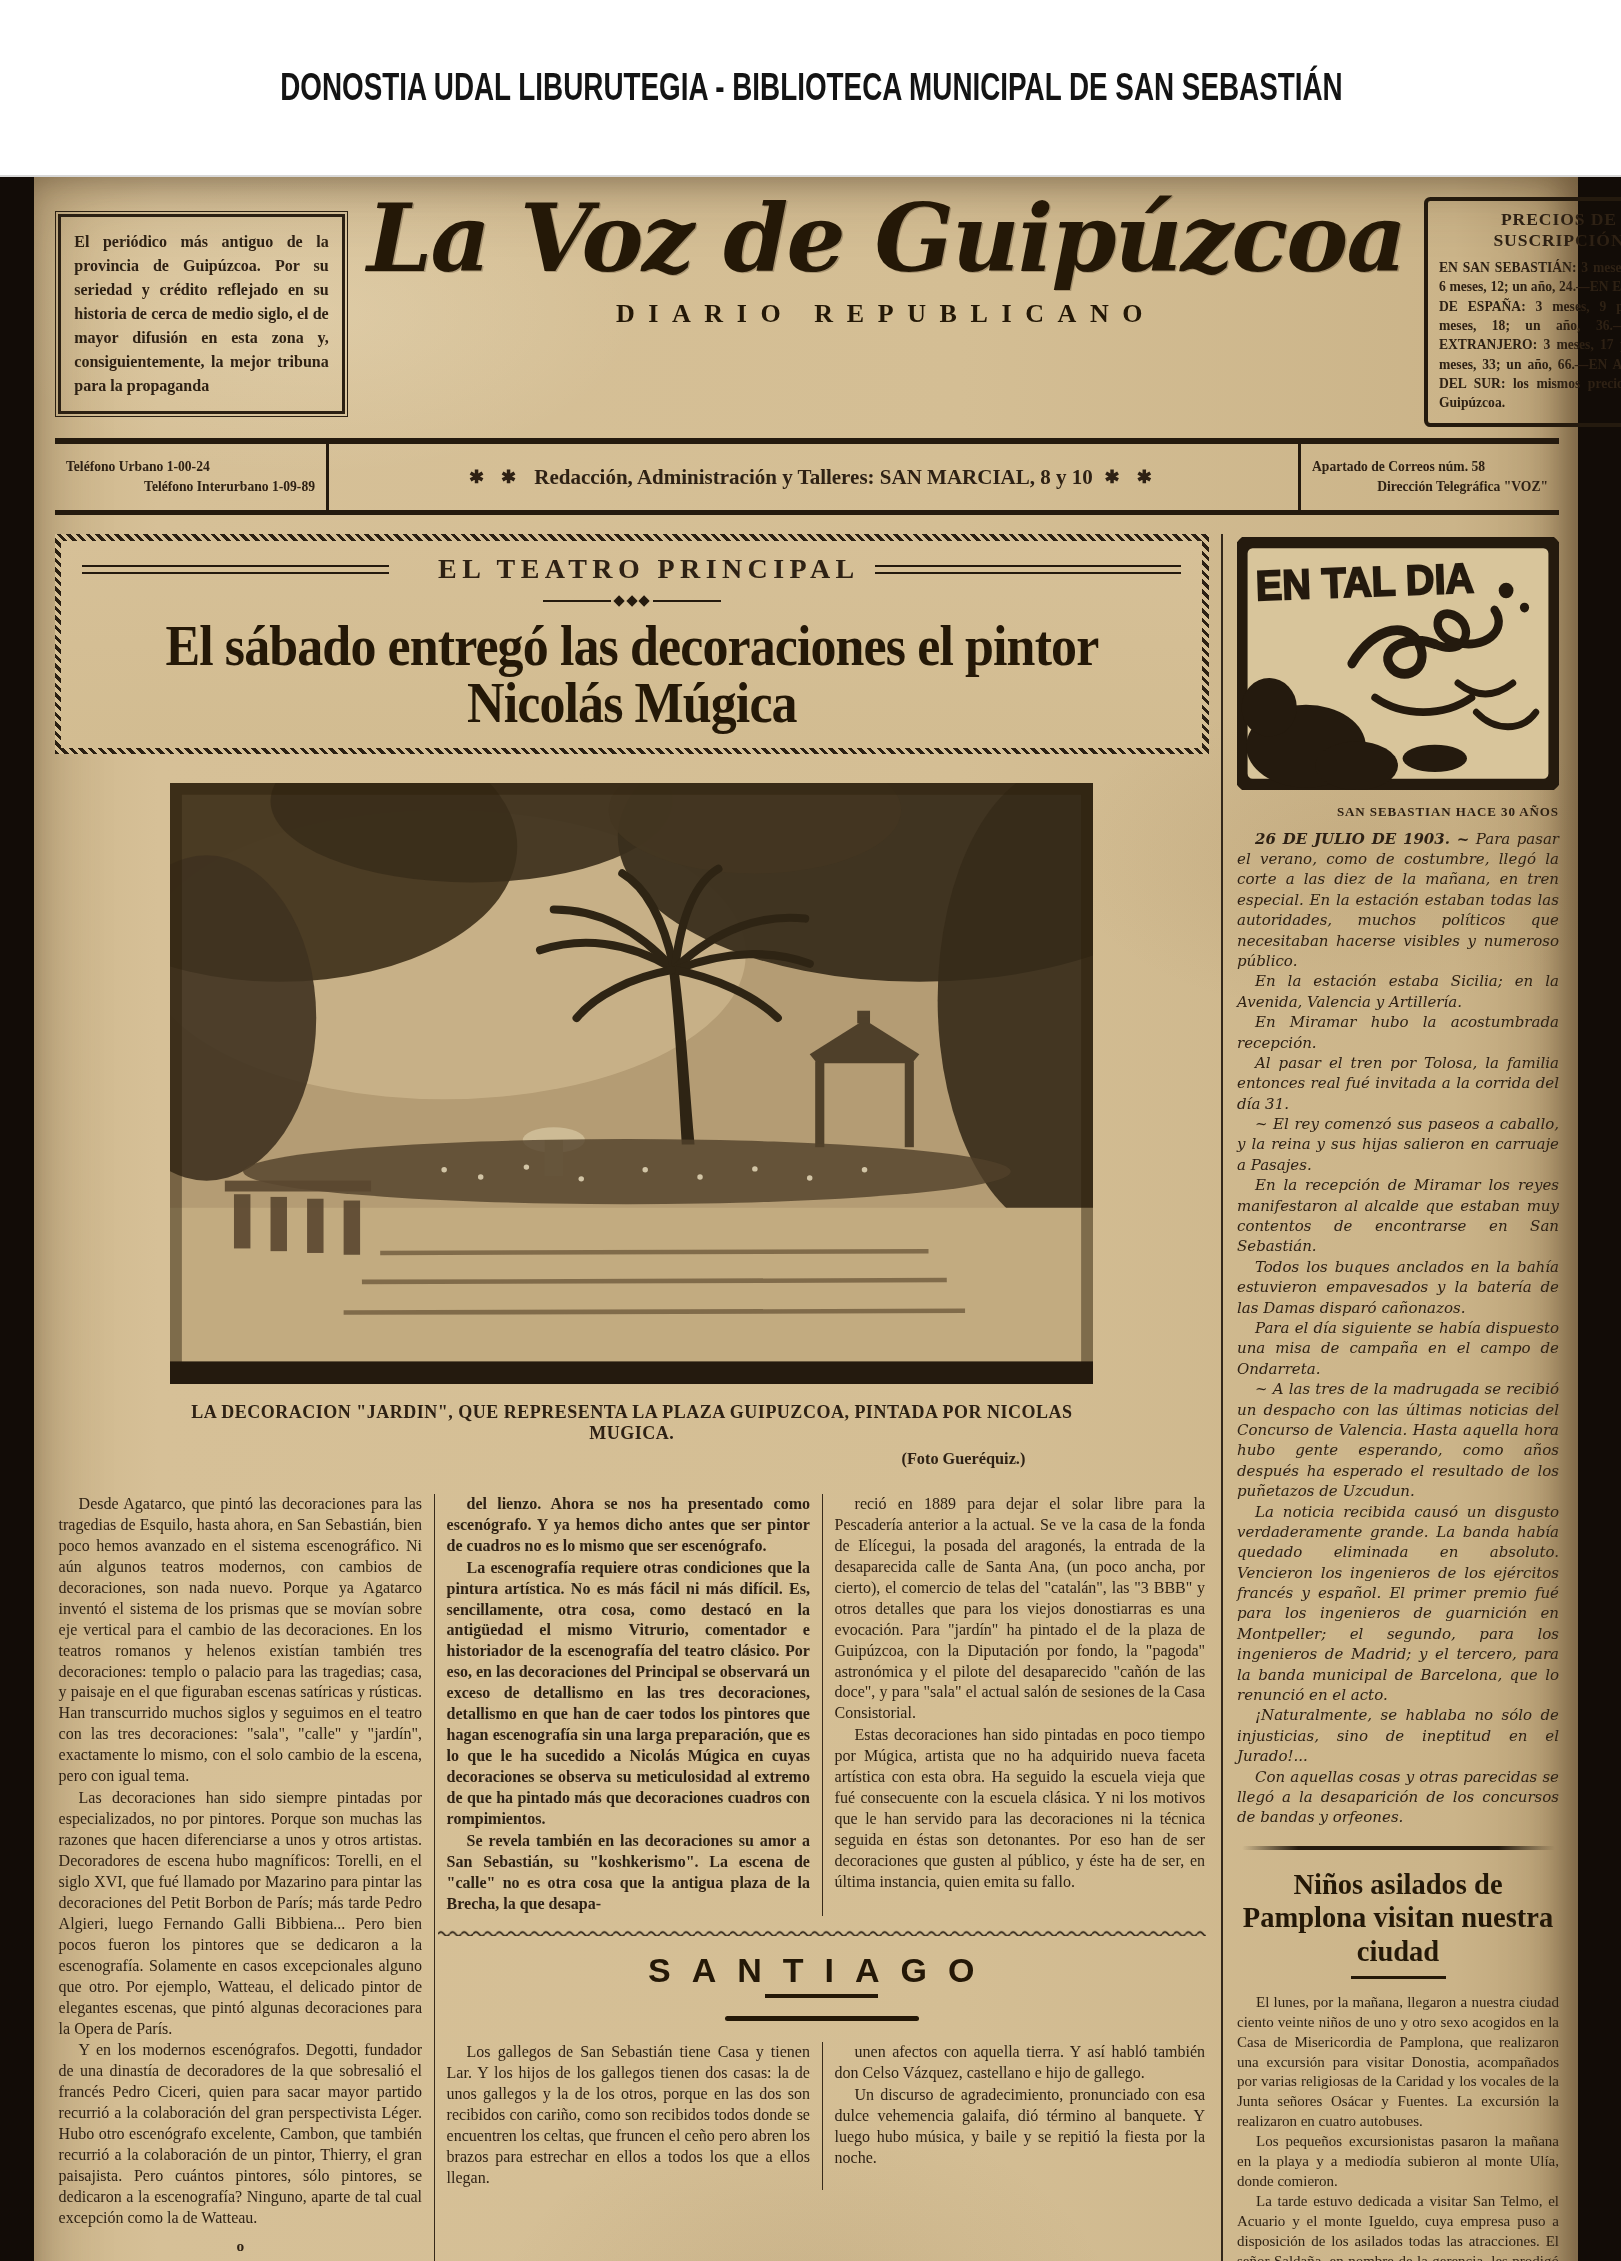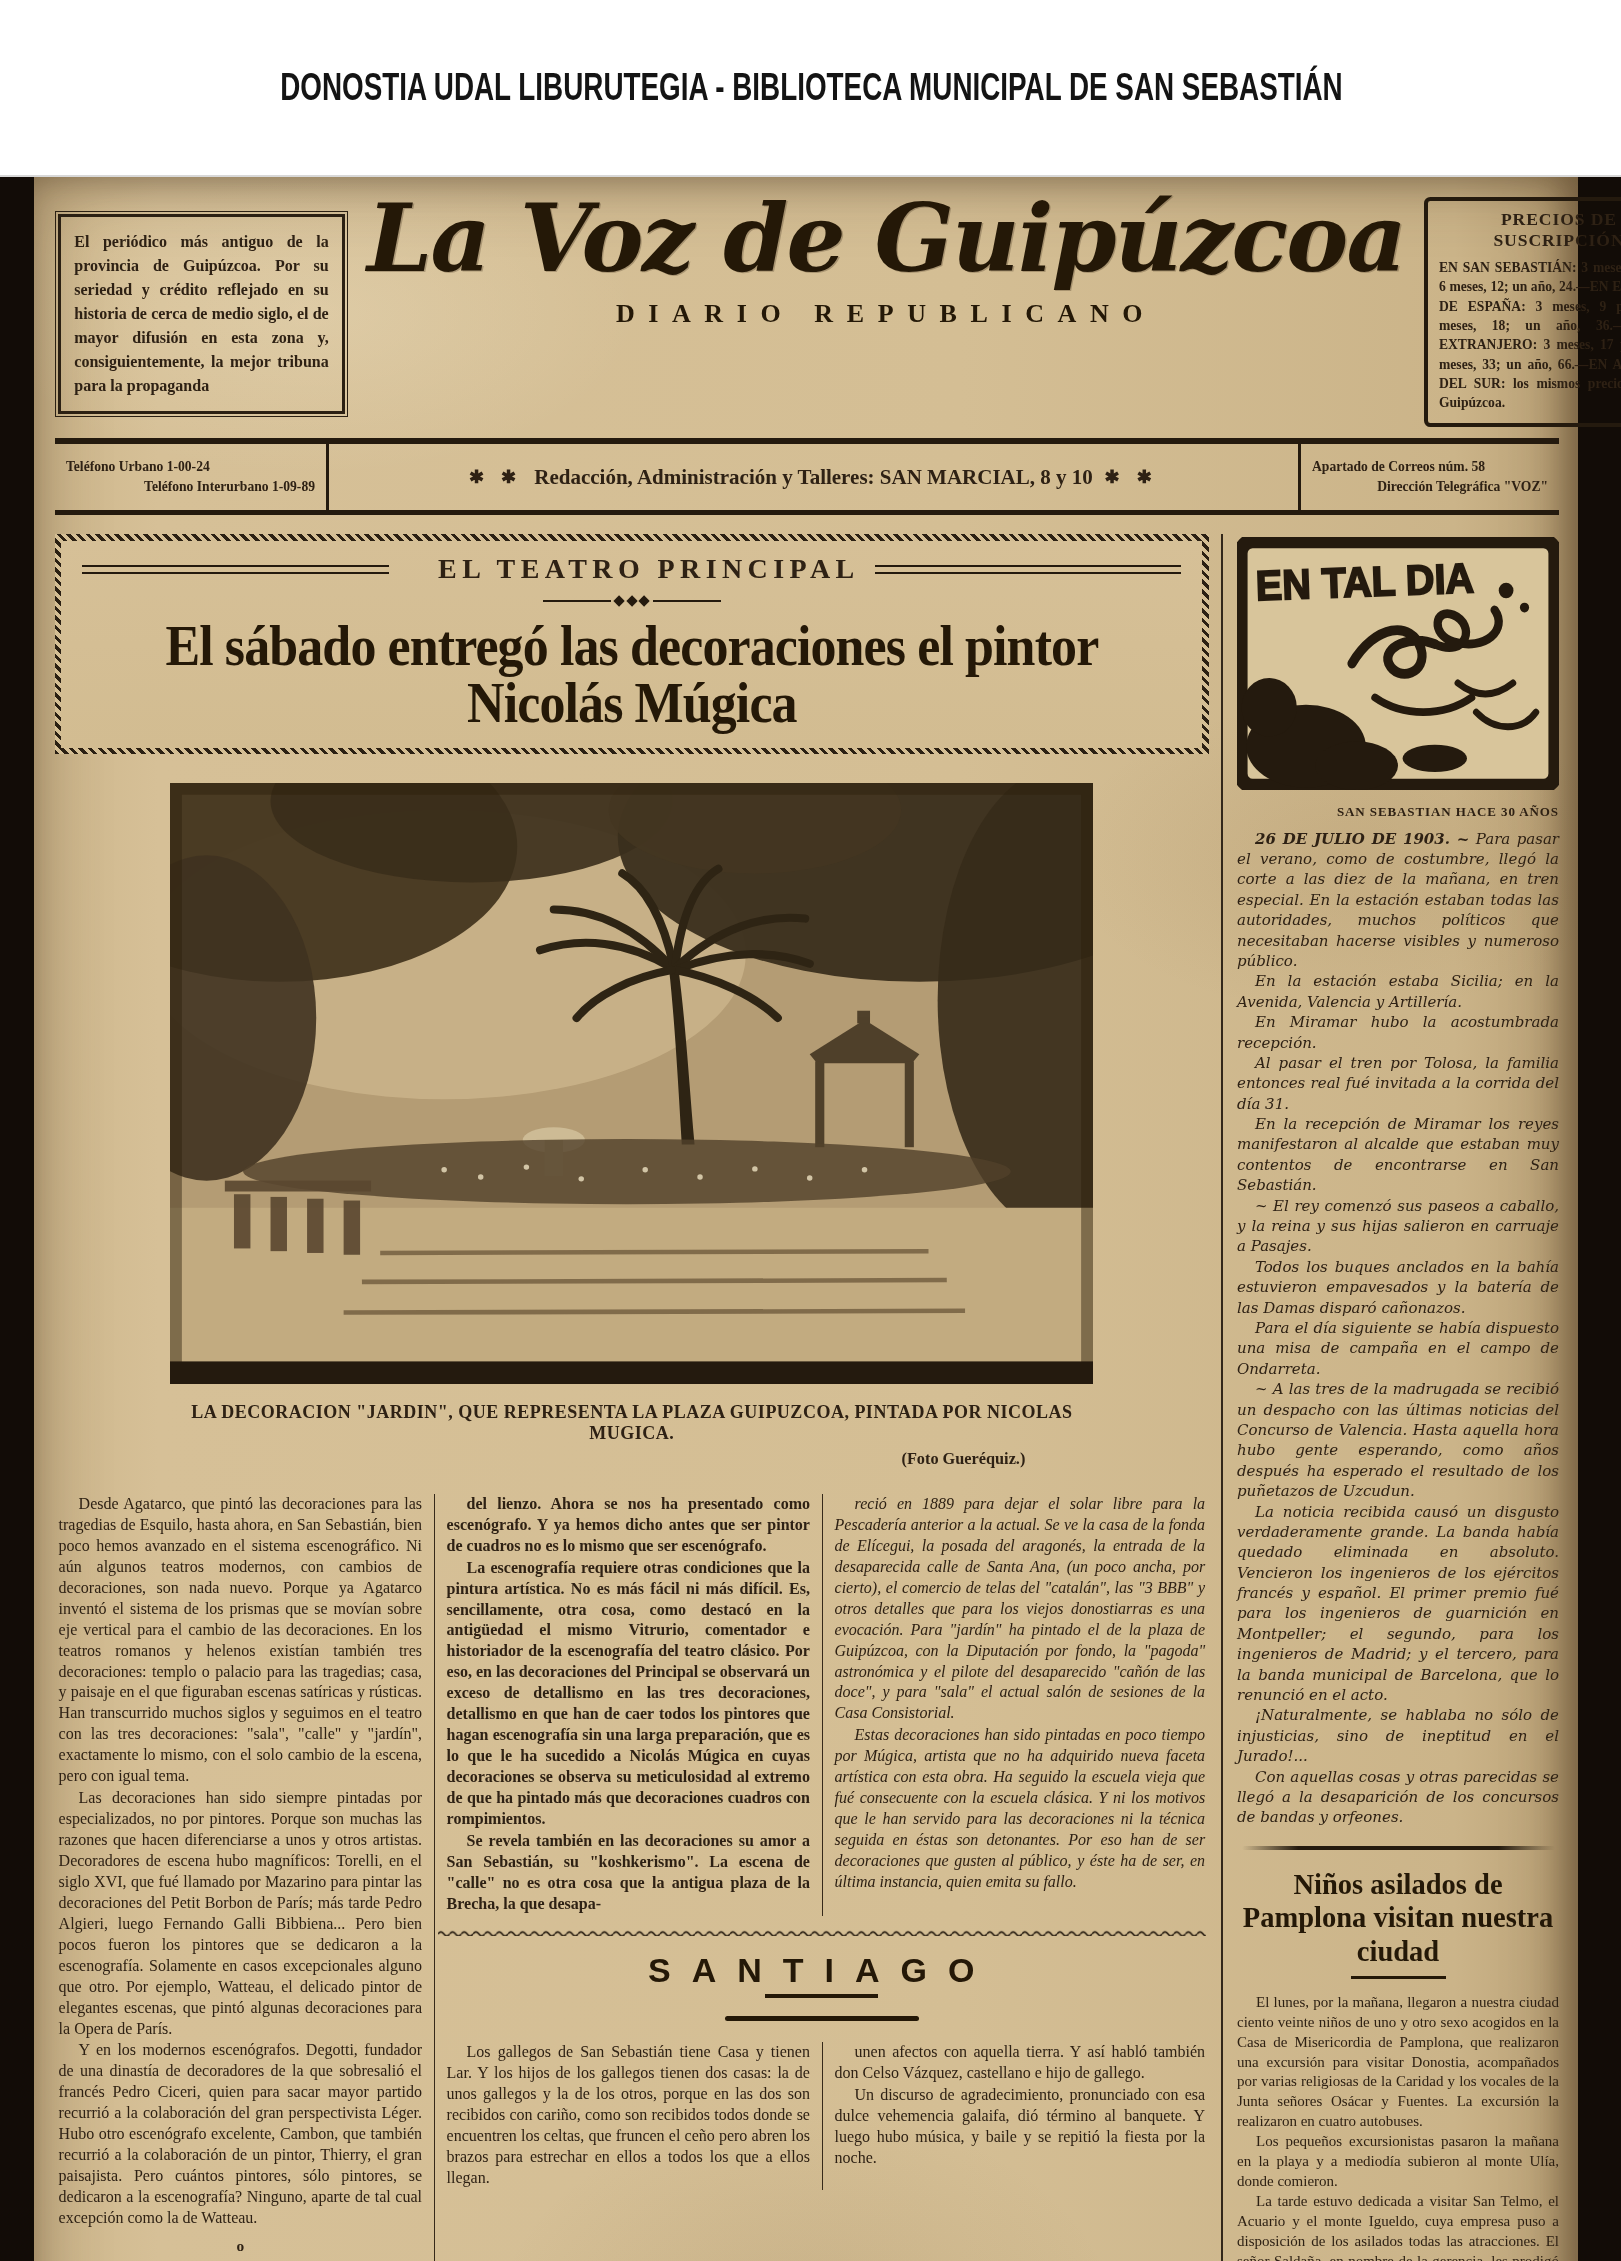--- a/index.html
+++ b/index.html
@@ -71,21 +71,21 @@
   .photo{display:block;width:100%;height:601px;}
   .caption{margin-top:18px;text-align:center;font-weight:bold;font-size:18px;letter-spacing:0.5px;}
   .credit{text-align:right;font-weight:bold;font-size:16.3px;margin:4.5px 68px 0 0;}
 
   
   .article-row{display:flex;margin-top:25px;}
   .colA{width:31.5%;flex:0 0 auto;padding:0 11.8px 0 3.6px;}
   .right-two{flex:1 1 auto;min-width:0;border-left:1.8px solid #36291a;display:flex;flex-direction:column;}
   .cols23{display:flex;}
   .col2{width:50%;padding:0 11.8px;box-sizing:border-box;font-weight:bold;}
-  .col3{width:50%;padding:0 3.6px 0 11.8px;box-sizing:border-box;border-left:1.8px solid #36291a;font-style:italic;}
+  .col3{width:50%;padding:0 3.6px 0 11.8px;box-sizing:border-box;border-left:1.8px solid #36291a;}
   .body-text p{font-size:16px;line-height:1.31;text-align:justify;text-indent:20px;margin-bottom:0.9px;}
   .sep-o{text-align:center;font-weight:bold;font-size:15.4px;margin:8.1px 0;}
 
   .wavy{display:block;width:100%;height:7.2px;margin:13.6px 0 2.7px 0;}
 
   
   .sant-kicker{text-align:center;font-family:"Liberation Sans",sans-serif;font-weight:bold;font-size:34px;
                letter-spacing:21px;margin-top:11.8px;color:#241807;}
   .sant-under{width:113px;height:4.1px;background:#241807;margin:4.5px auto 15.4px auto;}
   .sant-headline{text-align:center;font-weight:bold;font-size:47px;line-height:1.12;color:#241807;
@@ -308,22 +308,22 @@
           </g>
         </svg>
 
         <div class="h30">
           <div class="h30-title">SAN SEBASTIAN HACE 30 AÑOS</div>
           <p><span class="lead-date">26 DE JULIO DE 1903. ~</span><span> Para pasar el verano, como de costumbre, llegó la corte a las diez de la mañana, en tren especial. En la estación estaban todas las autoridades, muchos políticos que necesitaban hacerse visibles y numeroso público.</span></p>
           <div>
               <p>En la estación estaba Sicilia; en la Avenida, Valencia y Artillería.</p>
               <p>En Miramar hubo la acostumbrada recepción.</p>
               <p>Al pasar el tren por Tolosa, la familia entonces real fué invitada a la corrida del día 31.</p>
+              <p>~ El rey comenzó sus paseos a caballo, y la reina y sus hijas salieron en carruaje a Pasajes.</p>
               <p>En la recepción de Miramar los reyes manifestaron al alcalde que estaban muy contentos de encontrarse en San Sebastián.</p>
-              <p>~ El rey comenzó sus paseos a caballo, y la reina y sus hijas salieron en carruaje a Pasajes.</p>
               <p>Todos los buques anclados en la bahía estuvieron empavesados y la batería de las Damas disparó cañonazos.</p>
               <p>Para el día siguiente se había dispuesto una misa de campaña en el campo de Ondarreta.</p>
               <p>~ A las tres de la madrugada se recibió un despacho con las últimas noticias del Concurso de Valencia. Hasta aquella hora hubo gente esperando, como años después ha esperado el resultado de los puñetazos de Uzcudun.</p>
               <p>La noticia recibida causó un disgusto verdaderamente grande. La banda había quedado eliminada en absoluto. Vencieron los ingenieros de los ejércitos francés y español. El primer premio fué para los ingenieros de guarnición en Montpeller; el segundo, para los ingenieros de Madrid; y el tercero, para la banda municipal de Barcelona, que lo renunció en el acto.</p>
               <p>¡Naturalmente, se hablaba no sólo de injusticias, sino de ineptitud en el Jurado!...</p>
               <p>Con aquellas cosas y otras parecidas se llegó a la desaparición de los concursos de bandas y orfeones.</p>
             </div>
         </div>
 
         <div class="taper"></div>

